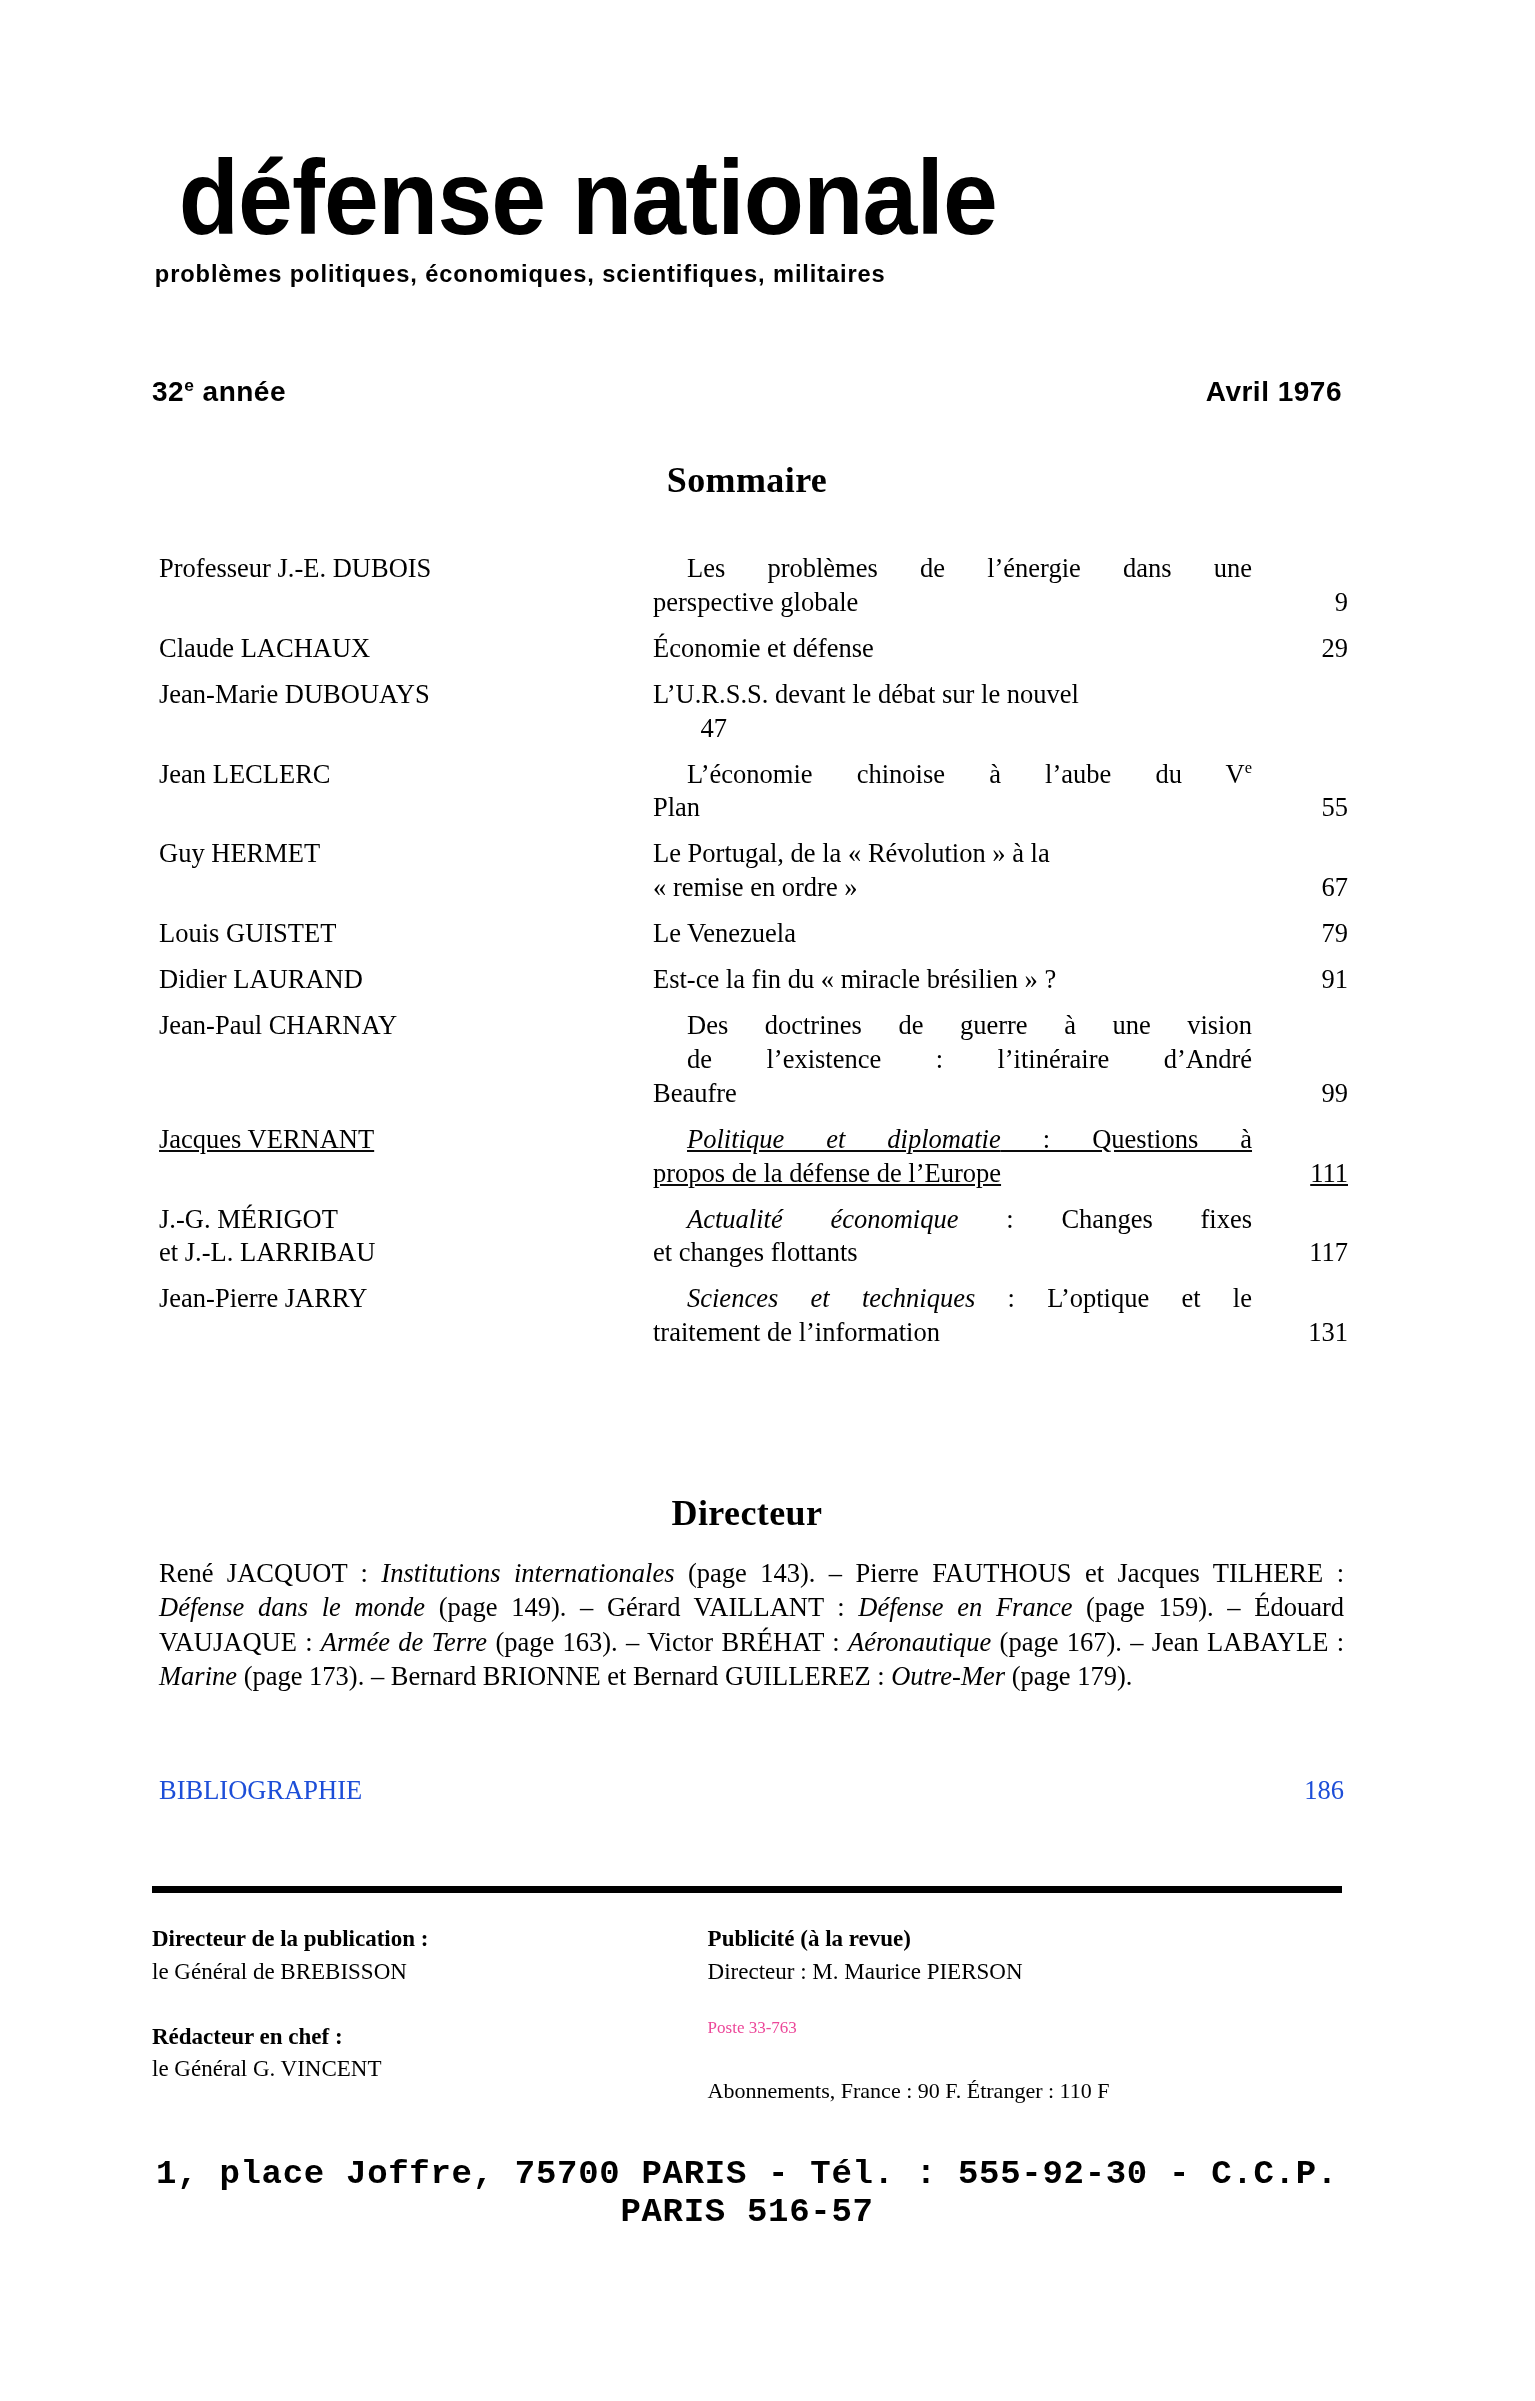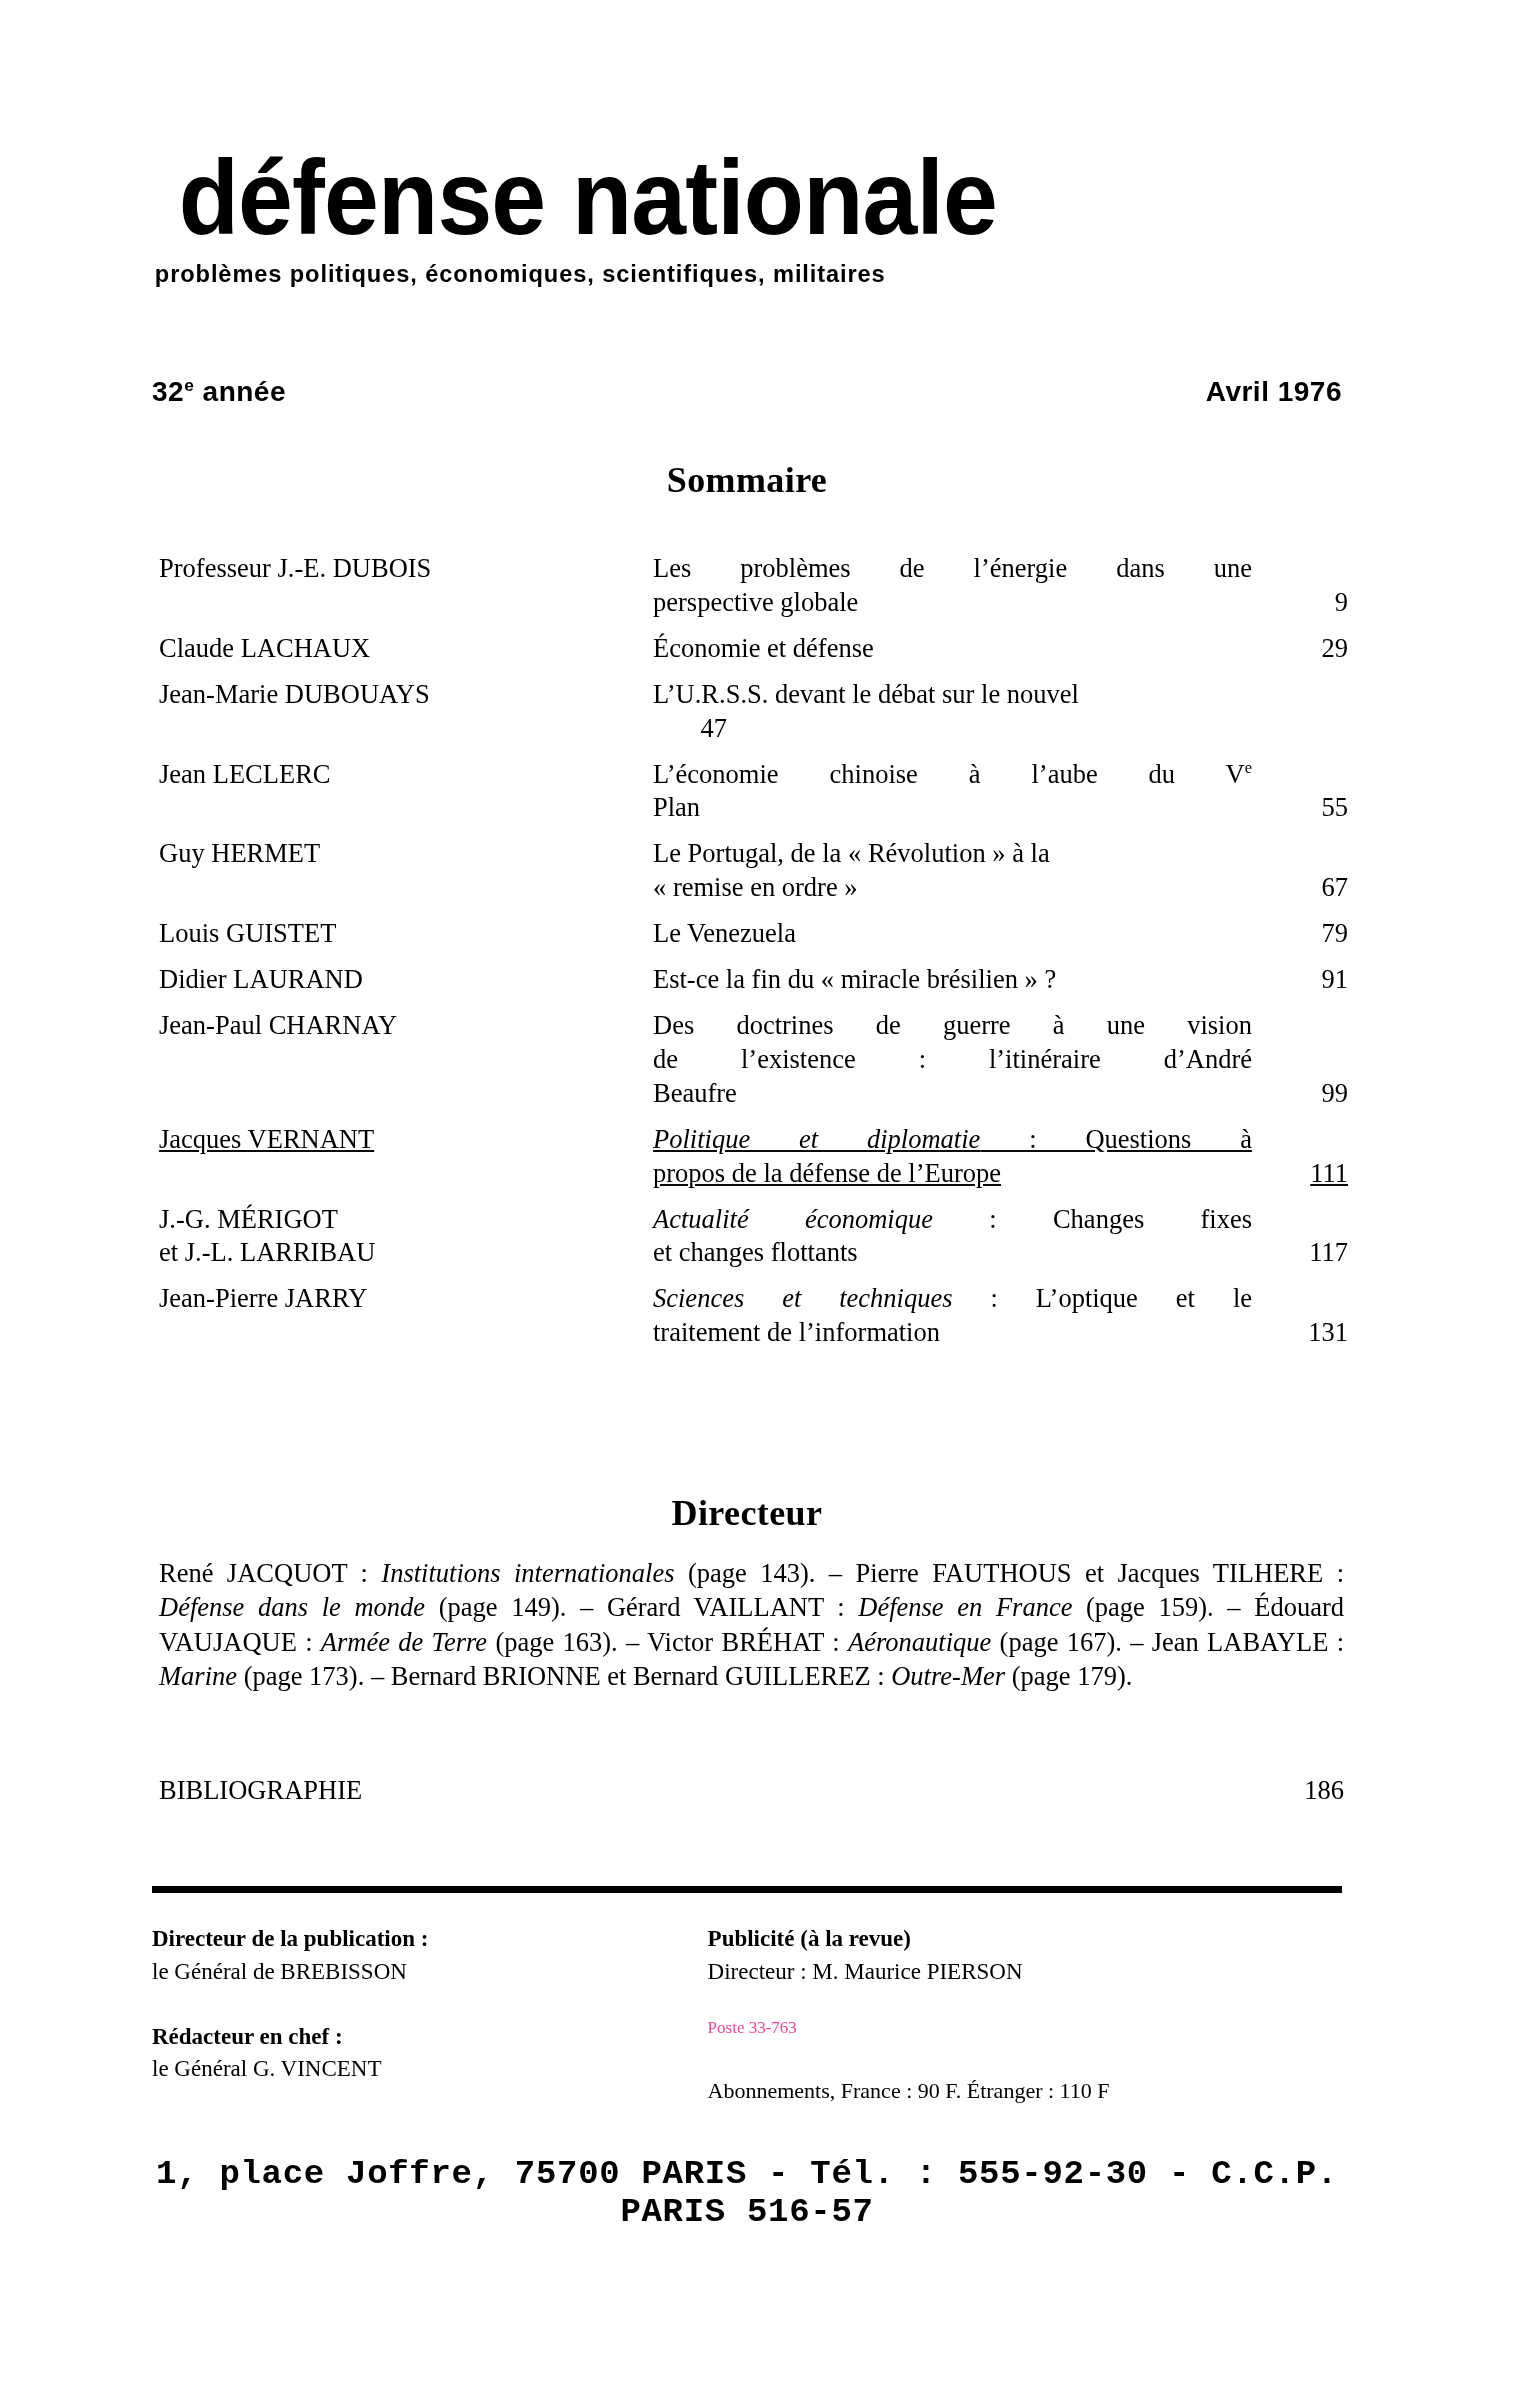--- a/index.html
+++ b/index.html
@@ -127,20 +127,21 @@
     align-items: baseline;
   }
   .toc-title {
     flex: 1 1 auto;
     padding-right: 22px;
     color: #000;
   }
   .toc-title.justify {
     text-align: justify;
     text-align-last: justify;
+    margin-left: 34px;
   }
   .toc-page {
     flex: 0 0 74px;
     width: 74px;
     text-align: right;
     color: #000;
   }
   .toc-title i { font-style: italic; }
   .toc-title sup {
     font-size: 0.62em;
@@ -162,21 +163,21 @@
   .chroniques-body i { font-style: italic; }
   .biblio-line {
     position: absolute;
     left: 159px;
     top: 1775px;
     width: 1185px;
     display: flex;
     justify-content: space-between;
     align-items: baseline;
     font-size: 26.5px;
-    color: #000000;
+    color: #1d4ed8;
     font-family: Liberation Serif, serif;
   }
 
   
   .thick-rule {
     position: absolute;
     left: 152px;
     top: 1886px;
     width: 1190px;
     height: 6.8px;

